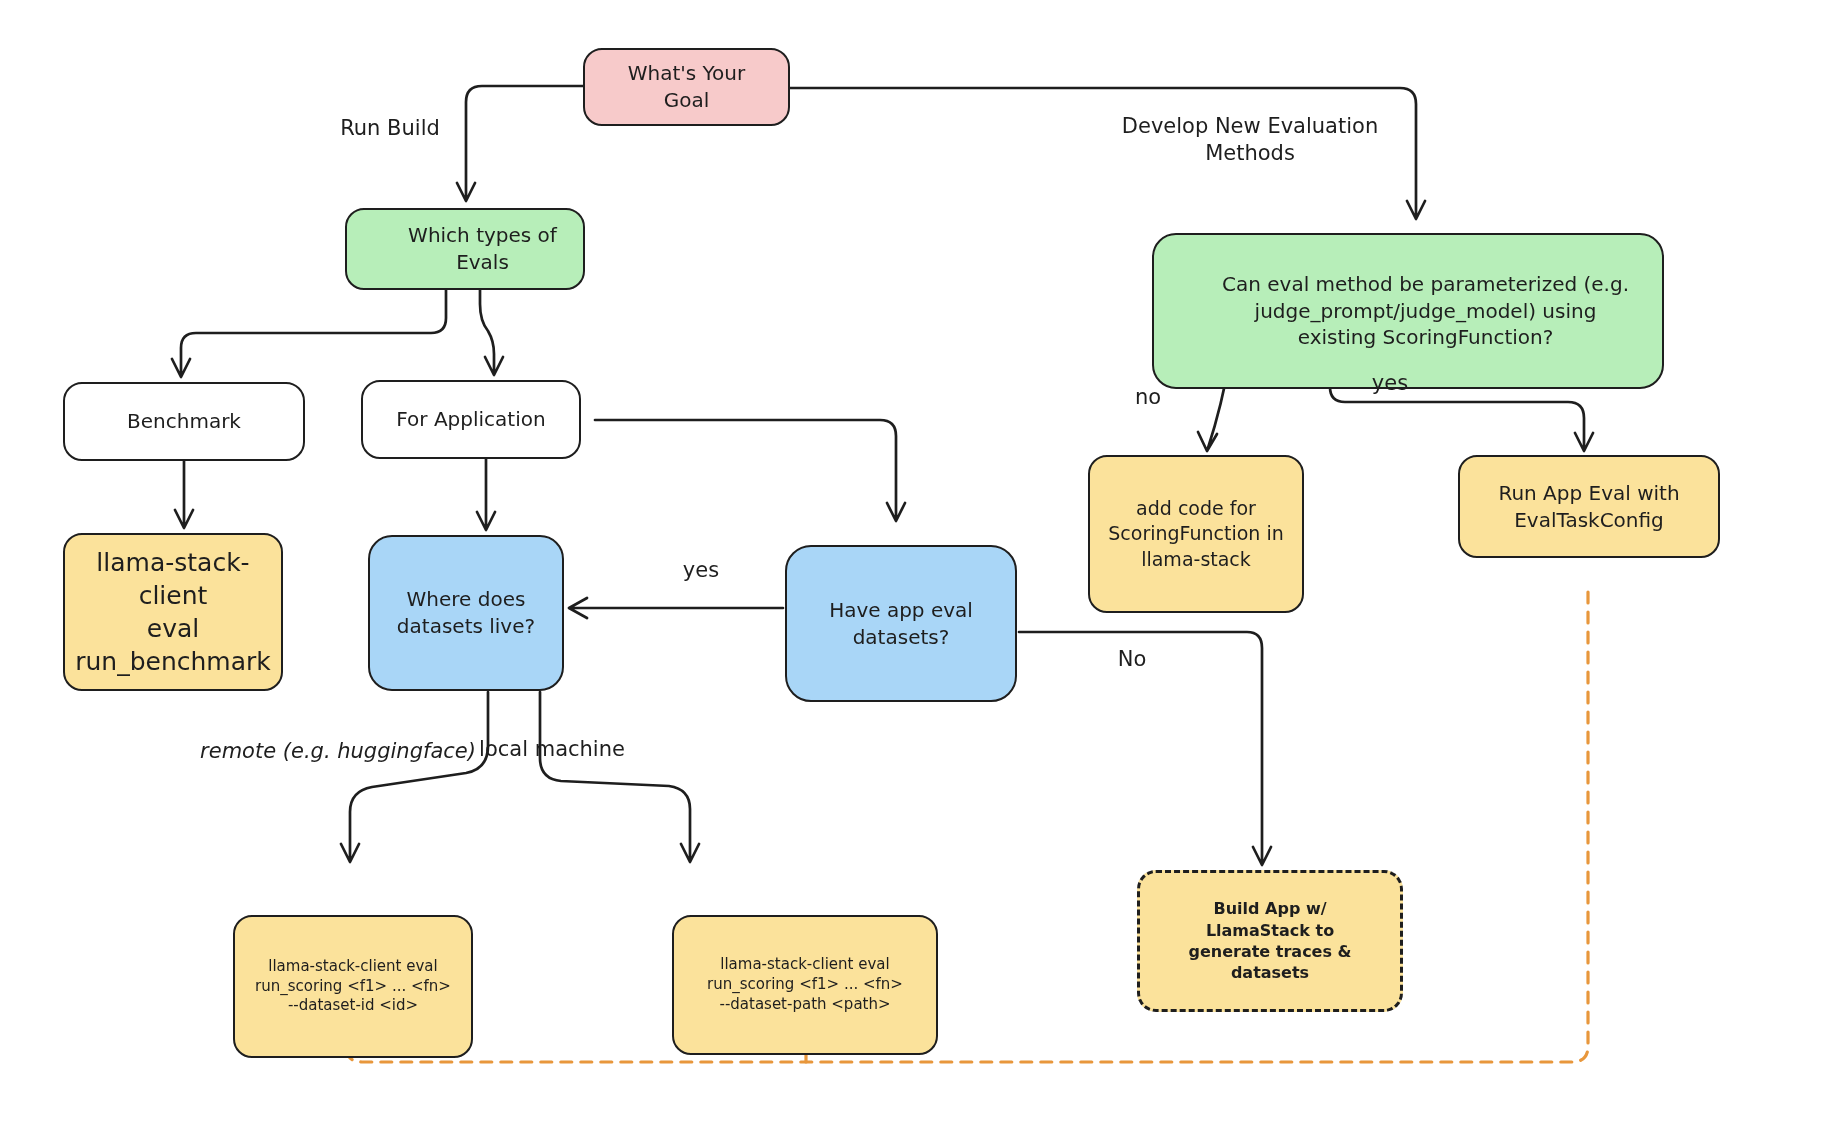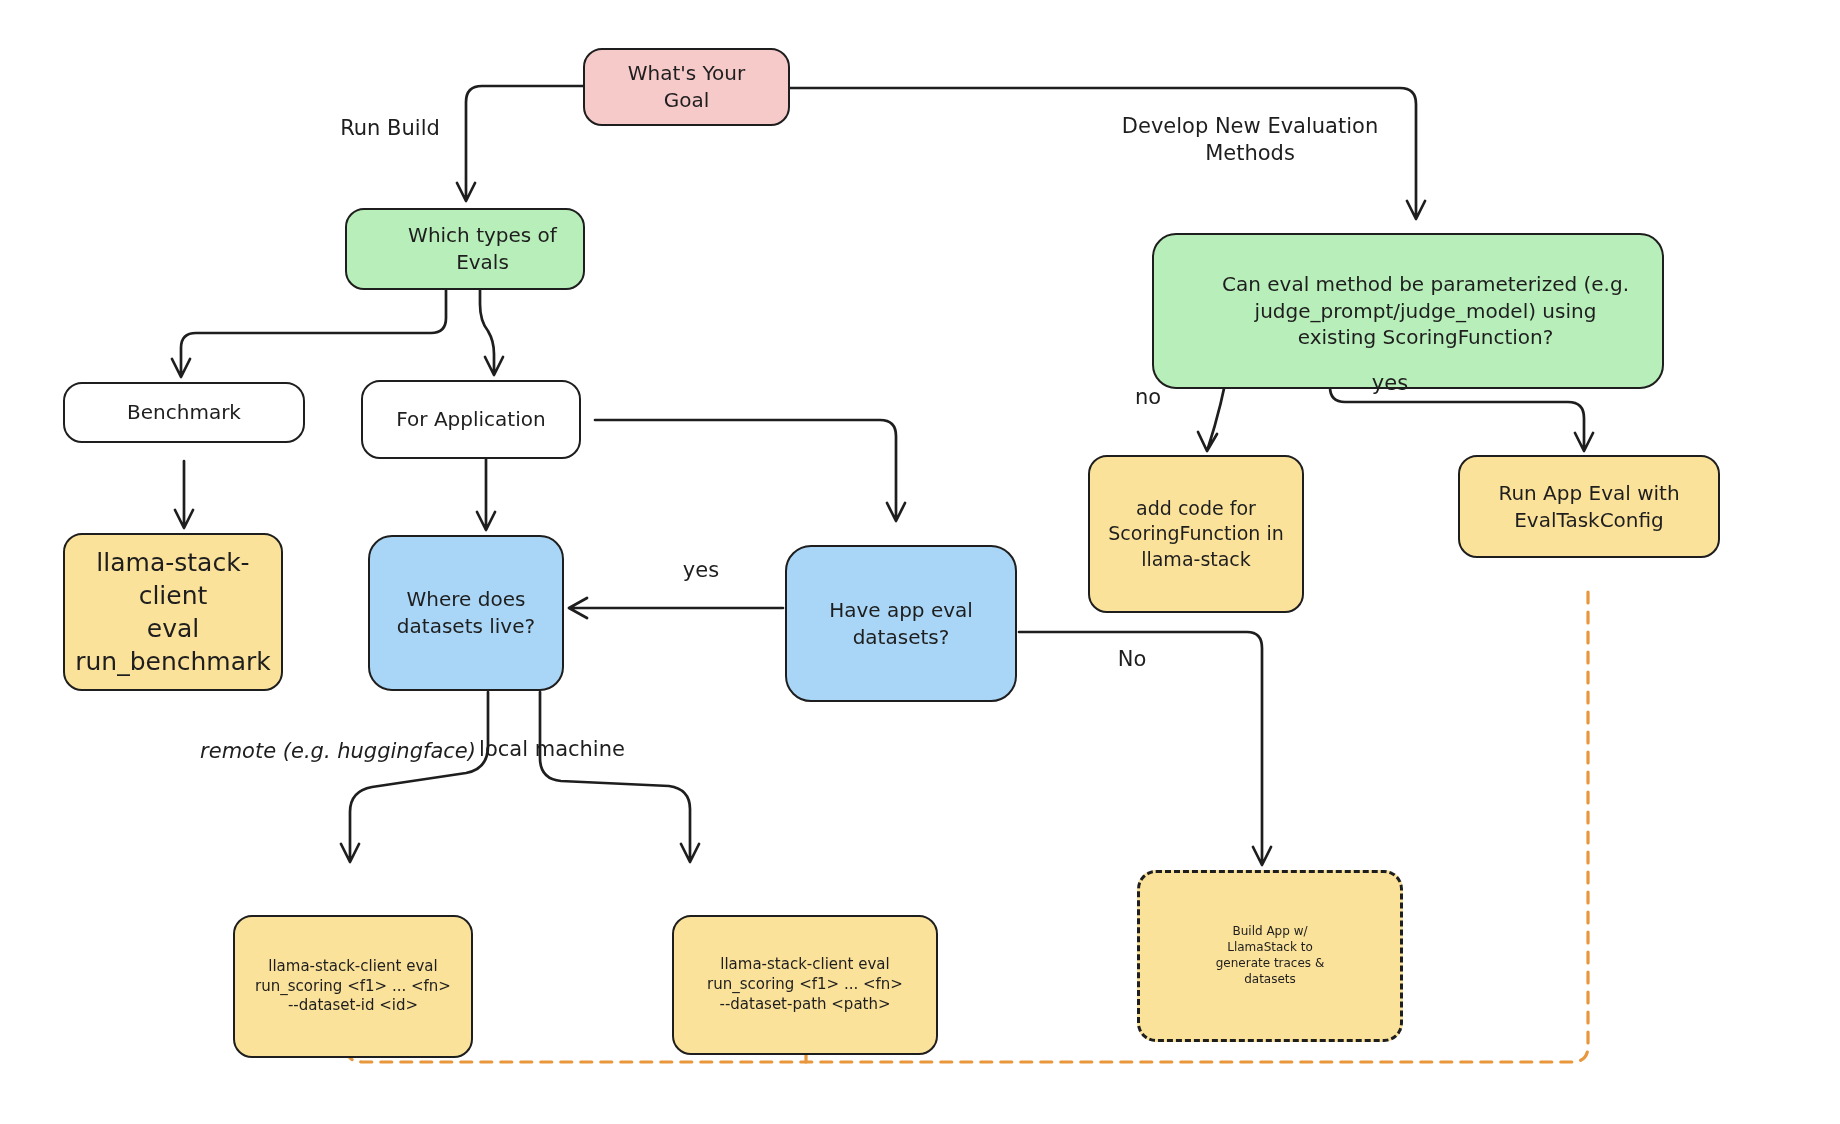--- a/index.html
+++ b/index.html
@@ -68,21 +68,21 @@
   <path class="orange" d="M 806 1062 V 1034"></path>
   <path class="orange-head" d="M 337 1040 L 346 1022 L 355 1040 M 797 1043 L 806 1025 L 815 1043"></path>
 </svg>
 
 <div class="node fill-pink" style="left:583px;top:48px;width:207px;height:78px;">What's Your
 Goal</div>
 
 <div class="node fill-green" style="left:345px;top:208px;width:240px;height:82px;">Which types of
 Evals</div>
 
-<div class="node" style="left:63px;top:382px;width:242px;height:61px;">Benchmark</div>
+<div class="node" style="left:63px;top:382px;width:242px;height:79px;">Benchmark</div>
 
 <div class="node" style="left:361px;top:380px;width:220px;height:79px;">For Application</div>
 
 <div class="node fill-yellow" style="left:63px;top:533px;width:220px;height:158px;font-size:25px;">llama-stack-client
 eval run_benchmark</div>
 
 <div class="node fill-blue" style="left:368px;top:535px;width:196px;height:156px;border-radius:24px;">Where does
 datasets live?</div>
 
 <div class="node fill-blue" style="left:785px;top:545px;width:232px;height:157px;border-radius:26px;">Have app eval
@@ -100,21 +100,21 @@
 EvalTaskConfig</div>
 
 <div class="node fill-yellow cmd" style="left:233px;top:875px;width:240px;height:143px;">llama-stack-client eval
 run_scoring &lt;f1&gt; ... &lt;fn&gt;
 --dataset-id &lt;id&gt;</div>
 
 <div class="node fill-yellow cmd" style="left:672px;top:875px;width:266px;height:140px;">llama-stack-client eval
 run_scoring &lt;f1&gt; ... &lt;fn&gt;
 --dataset-path &lt;path&gt;</div>
 
-<div class="node fill-yellow dashed" style="left:1137px;top:870px;width:266px;height:172px;font-size:12px;">Build App w/
+<div class="node fill-yellow dashed" style="left:1137px;top:870px;width:266px;height:142px;font-size:16px;font-weight:bold;">Build App w/
 LlamaStack to
 generate traces &amp;
 datasets</div>
 
 <div class="elabel" style="left:390px;top:129px;">Run Build</div>
 
 <div class="elabel" style="left:1250px;top:140px;">Develop New Evaluation
 Methods</div>
 
 <div class="elabel" style="left:1148px;top:398px;">no</div>

